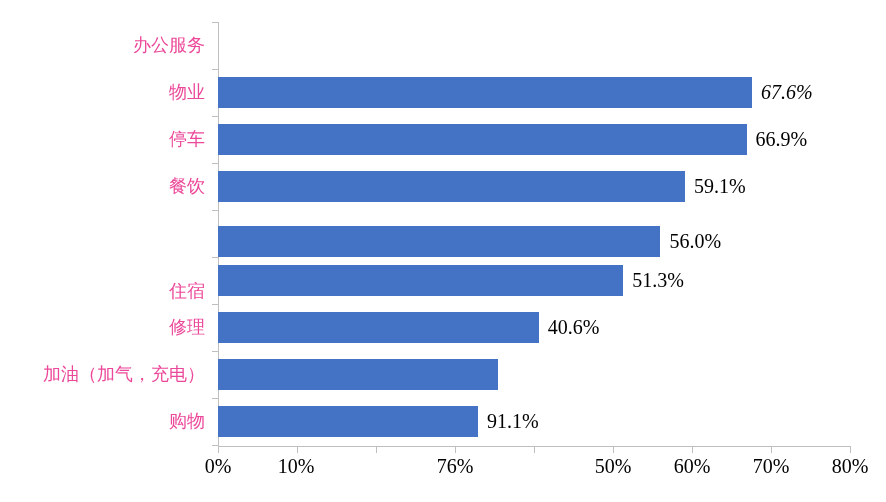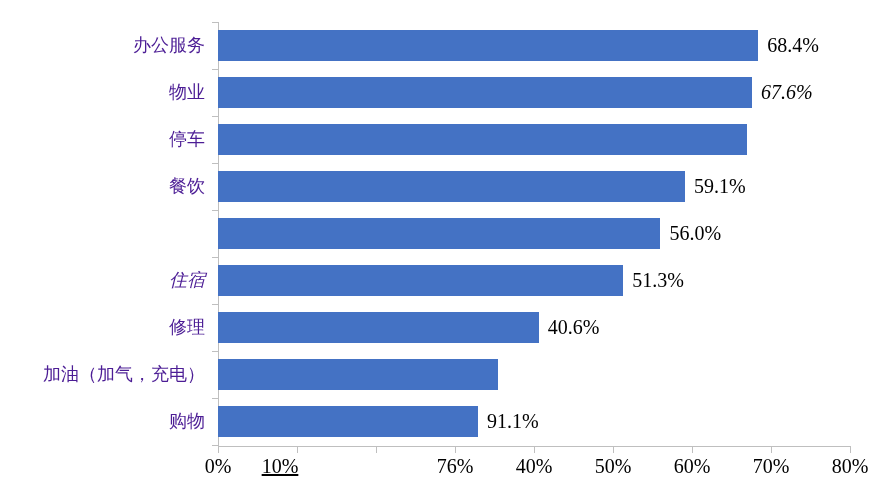--- a/index.html
+++ b/index.html
@@ -93,21 +93,21 @@
     height: 423px;
   }
   .cat-label-item {
     position: absolute;
     left: 0;
     width: 205px;
     height: 47px;
     line-height: 47px;
     text-align: right;
     font-size: 18px;
-    color: #4c1d95;
+    color: #ec4899;
     white-space: nowrap;
   }
 
   
   #x-labels {
     position: absolute;
     left: 0;
     top: 455px;
     width: 886px;
     height: 34px;
@@ -126,49 +126,46 @@
 </head>
 <body>
 
 <div id="chart-root">
 
   <div id="cat-labels">
       <div class="cat-label-item" style="top: 0px;">办公服务</div>
       <div class="cat-label-item" style="top: 47px;">物业</div>
       <div class="cat-label-item" style="top: 94px;">停车</div>
       <div class="cat-label-item" style="top: 141px;">餐饮</div>
-      <div class="cat-label-item" style="top: 235px; font-style: italic;">住宿</div>
+      <div class="cat-label-item" style="top: 246px;">住宿</div>
       <div class="cat-label-item" style="top: 329px;">加油（加气，充电）</div>
       <div class="cat-label-item" style="top: 282px;">修理</div>
       <div class="cat-label-item" style="top: 376px;">购物</div>
     </div>
 
   <div id="y-axis-line"></div>
   <div id="x-axis-line"></div>
 
   <div id="plot-area">
-      <div class="row" style="top: 0px;">
-        <div class="bar" title="办公服务 68.4%" style="width: 540.36px; background: rgb(68, 114, 196);"></div>
-        <div class="bar-label" style="left: 540.36px;">68.4%</div>
-      </div>
       <div class="row" style="top: 47px; font-style: italic;">
         <div class="bar" title="物业 67.6%" style="width: 534.04px; background: rgb(68, 114, 196);"></div>
         <div class="bar-label" style="left: 534.04px;">67.6%</div>
       </div>
       <div class="y-tick" style="top: 47px; background: rgb(191, 191, 191);"></div>
       <div class="row" style="top: 94px;">
         <div class="bar" title="停车 66.9%" style="width: 528.51px; background: rgb(68, 114, 196);"></div>
+        <div class="bar-label" style="left: 528.51px;">66.9%</div>
       </div>
       <div class="y-tick" style="top: 94px; background: rgb(191, 191, 191);"></div>
       <div class="row" style="top: 141px;">
         <div class="bar" title="餐饮 59.1%" style="width: 466.89px; background: rgb(68, 114, 196);"></div>
         <div class="bar-label" style="left: 466.89px;">59.1%</div>
       </div>
       <div class="y-tick" style="top: 141px; background: rgb(191, 191, 191);"></div>
-      <div class="row" style="top: 188px;">
+      <div class="row" style="top: 196px;">
         <div class="bar" title="安保 56.0%" style="width: 442.4px; background: rgb(68, 114, 196);"></div>
         <div class="bar-label" style="left: 442.4px;">56.0%</div>
       </div>
       <div class="y-tick" style="top: 188px; background: rgb(191, 191, 191);"></div>
       <div class="row" style="top: 235px;">
         <div class="bar" title="住宿 51.3%" style="width: 405.27px; background: rgb(68, 114, 196);"></div>
         <div class="bar-label" style="left: 405.27px;">51.3%</div>
       </div>
       <div class="y-tick" style="top: 235px; background: rgb(191, 191, 191);"></div>
       <div class="row" style="top: 282px;">
@@ -184,23 +181,22 @@
         <div class="bar" title="购物 32.9%" style="width: 259.91px; background: rgb(68, 114, 196);"></div>
         <div class="bar-label" style="left: 259.91px;">91.1%</div>
       </div>
       <div class="y-tick" style="top: 376px; background: rgb(191, 191, 191);"></div>
       <div class="y-tick" style="top: 0px; background: rgb(191, 191, 191);"></div>
       <div class="y-tick" style="top: 423px; background: rgb(191, 191, 191);"></div>
     </div>
 
   <div id="x-labels">
       <div class="x-label" style="left: 218px;">0%</div>
-      <div class="x-label" style="left: 280px; text-decoration: underline;">10%</div>
+      <div class="x-label" style="left: 296px;">10%</div>
       <div class="x-label" style="left: 455px;">76%</div>
-      <div class="x-label" style="left: 534px;">40%</div>
       <div class="x-label" style="left: 613px;">50%</div>
       <div class="x-label" style="left: 692px;">60%</div>
       <div class="x-label" style="left: 771px;">70%</div>
       <div class="x-label" style="left: 850px;">80%</div>
     </div>
 
 <div class="x-tick" style="left: 218px; background: rgb(191, 191, 191);"></div>
     <div class="x-tick" style="left: 297px; background: rgb(191, 191, 191);"></div>
     <div class="x-tick" style="left: 376px; background: rgb(191, 191, 191);"></div>
     <div class="x-tick" style="left: 455px; background: rgb(191, 191, 191);"></div>

